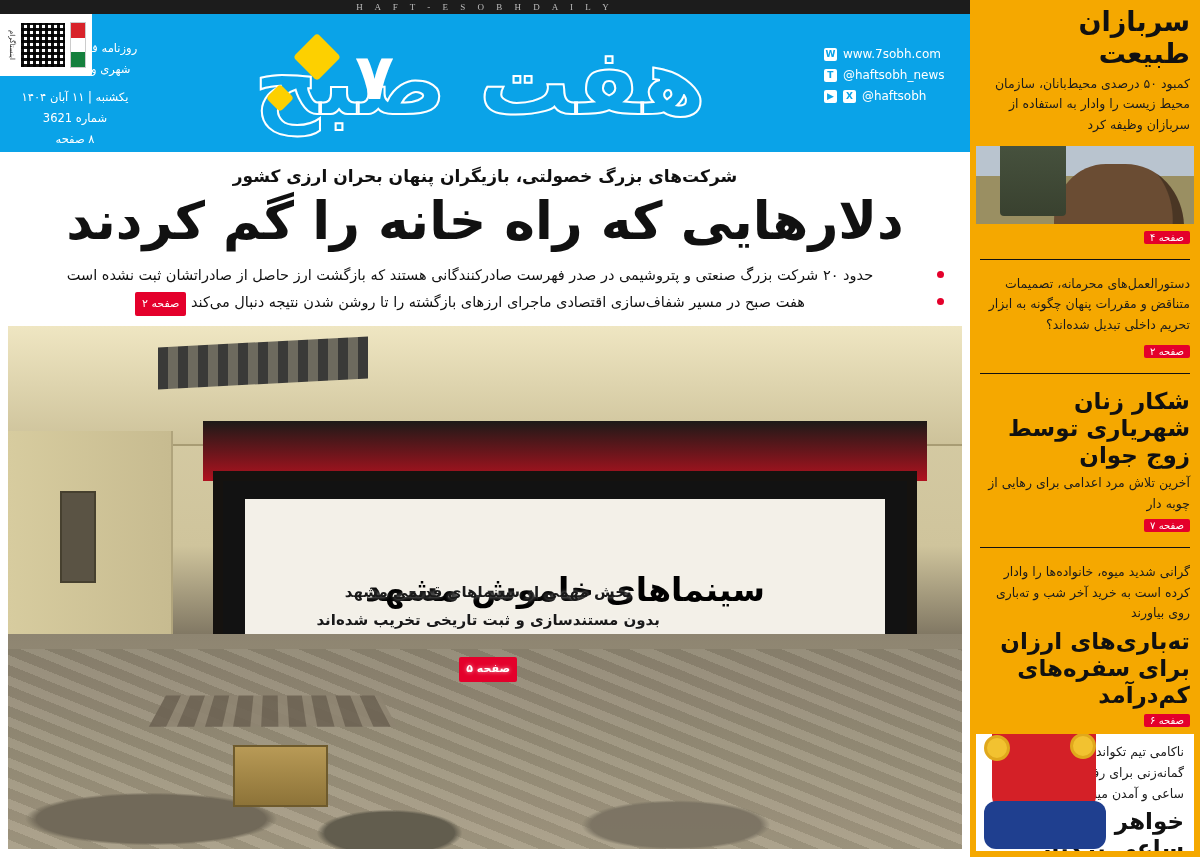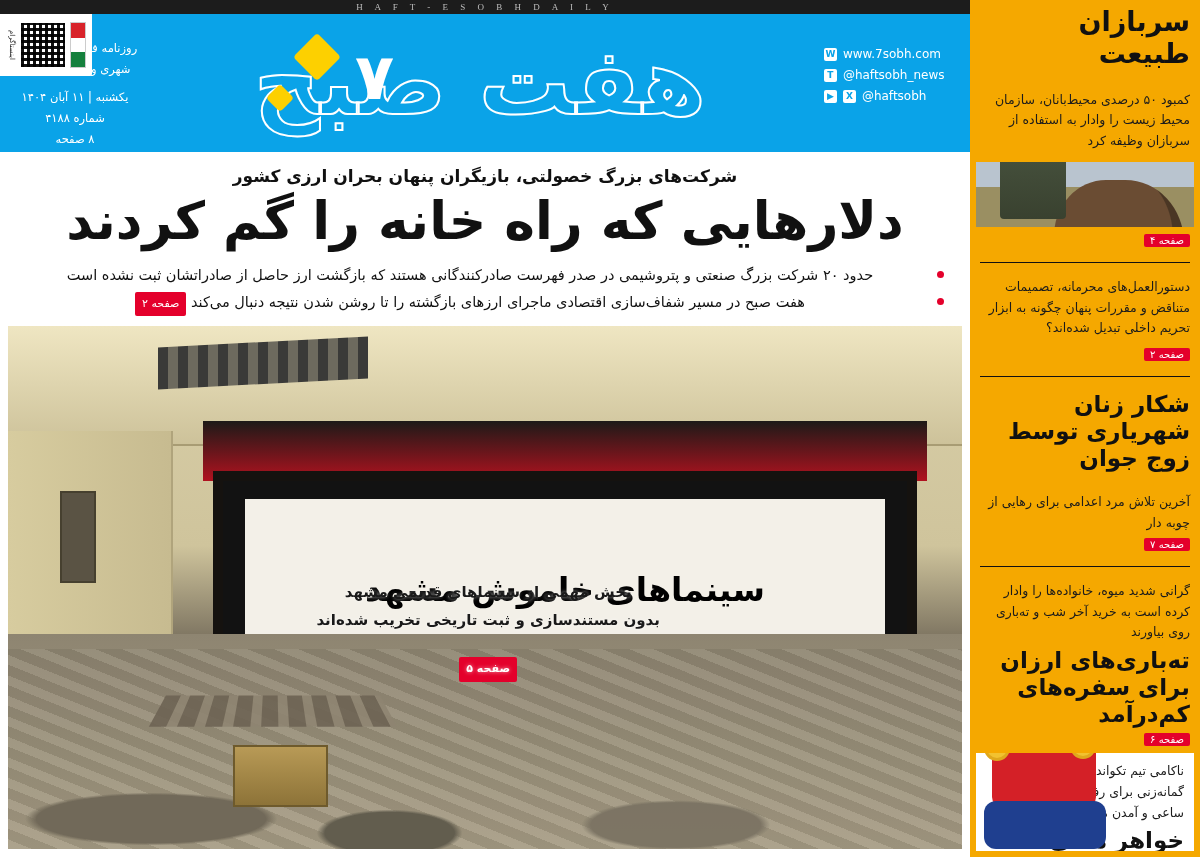--- a/index.html
+++ b/index.html
@@ -300,21 +300,21 @@
     display: flex; flex-direction: column;
     direction: rtl;
   }
   .side-block { padding: 6px 10px; }
   .side-title {
     font-size: 27px; font-weight: bold; color: #111; line-height: 1.18;
     text-align: right;
   }
   .side-title.sm { font-size: 23px; }
   .side-sub {
-    font-size: 12.5px; color: #1b1b1b; line-height: 1.65; margin-top: 20px;
+    font-size: 12.5px; color: #1b1b1b; line-height: 1.65; margin-top: 4px;
     text-align: right;
   }
   .side-pre {
     font-size: 12.5px; color: #1b1b1b; line-height: 1.65; margin-bottom: 4px;
     text-align: right;
   }
   .pg {
     display: inline-block; background: #e4002b; color: #fff;
     font-size: 10px; padding: 1px 6px; border-radius: 2px; margin-top: 4px;
   }
@@ -387,21 +387,21 @@
       <span class="lat">H A F T - E   S O B H   D A I L Y</span>
     </div>
 
     <div class="masthead">
 
       <div class="masthead-info">
         <div class="ln">روزنامه فرهنگی، اجتماعی</div>
         <div class="ln">شهری و اقتصادی ایران</div>
         <div class="sep"></div>
         <div class="ln">یکشنبه | ۱۱ آبان ۱۴۰۴</div>
-        <div class="ln">شماره ۴۱۸۸</div>
+        <div class="ln">شماره 3621</div>
         <div class="ln">۸ صفحه</div>
         <div class="ln">قیمت ۱۰ هزار تومان</div>
       </div>
 
       <div class="masthead-logo">
         <div class="deco-diamond"></div>
         <div class="deco-diamond two"></div>
         <div class="logo-word">هفت صبح</div>
         <div class="logo-seven">٧</div>
       </div>

